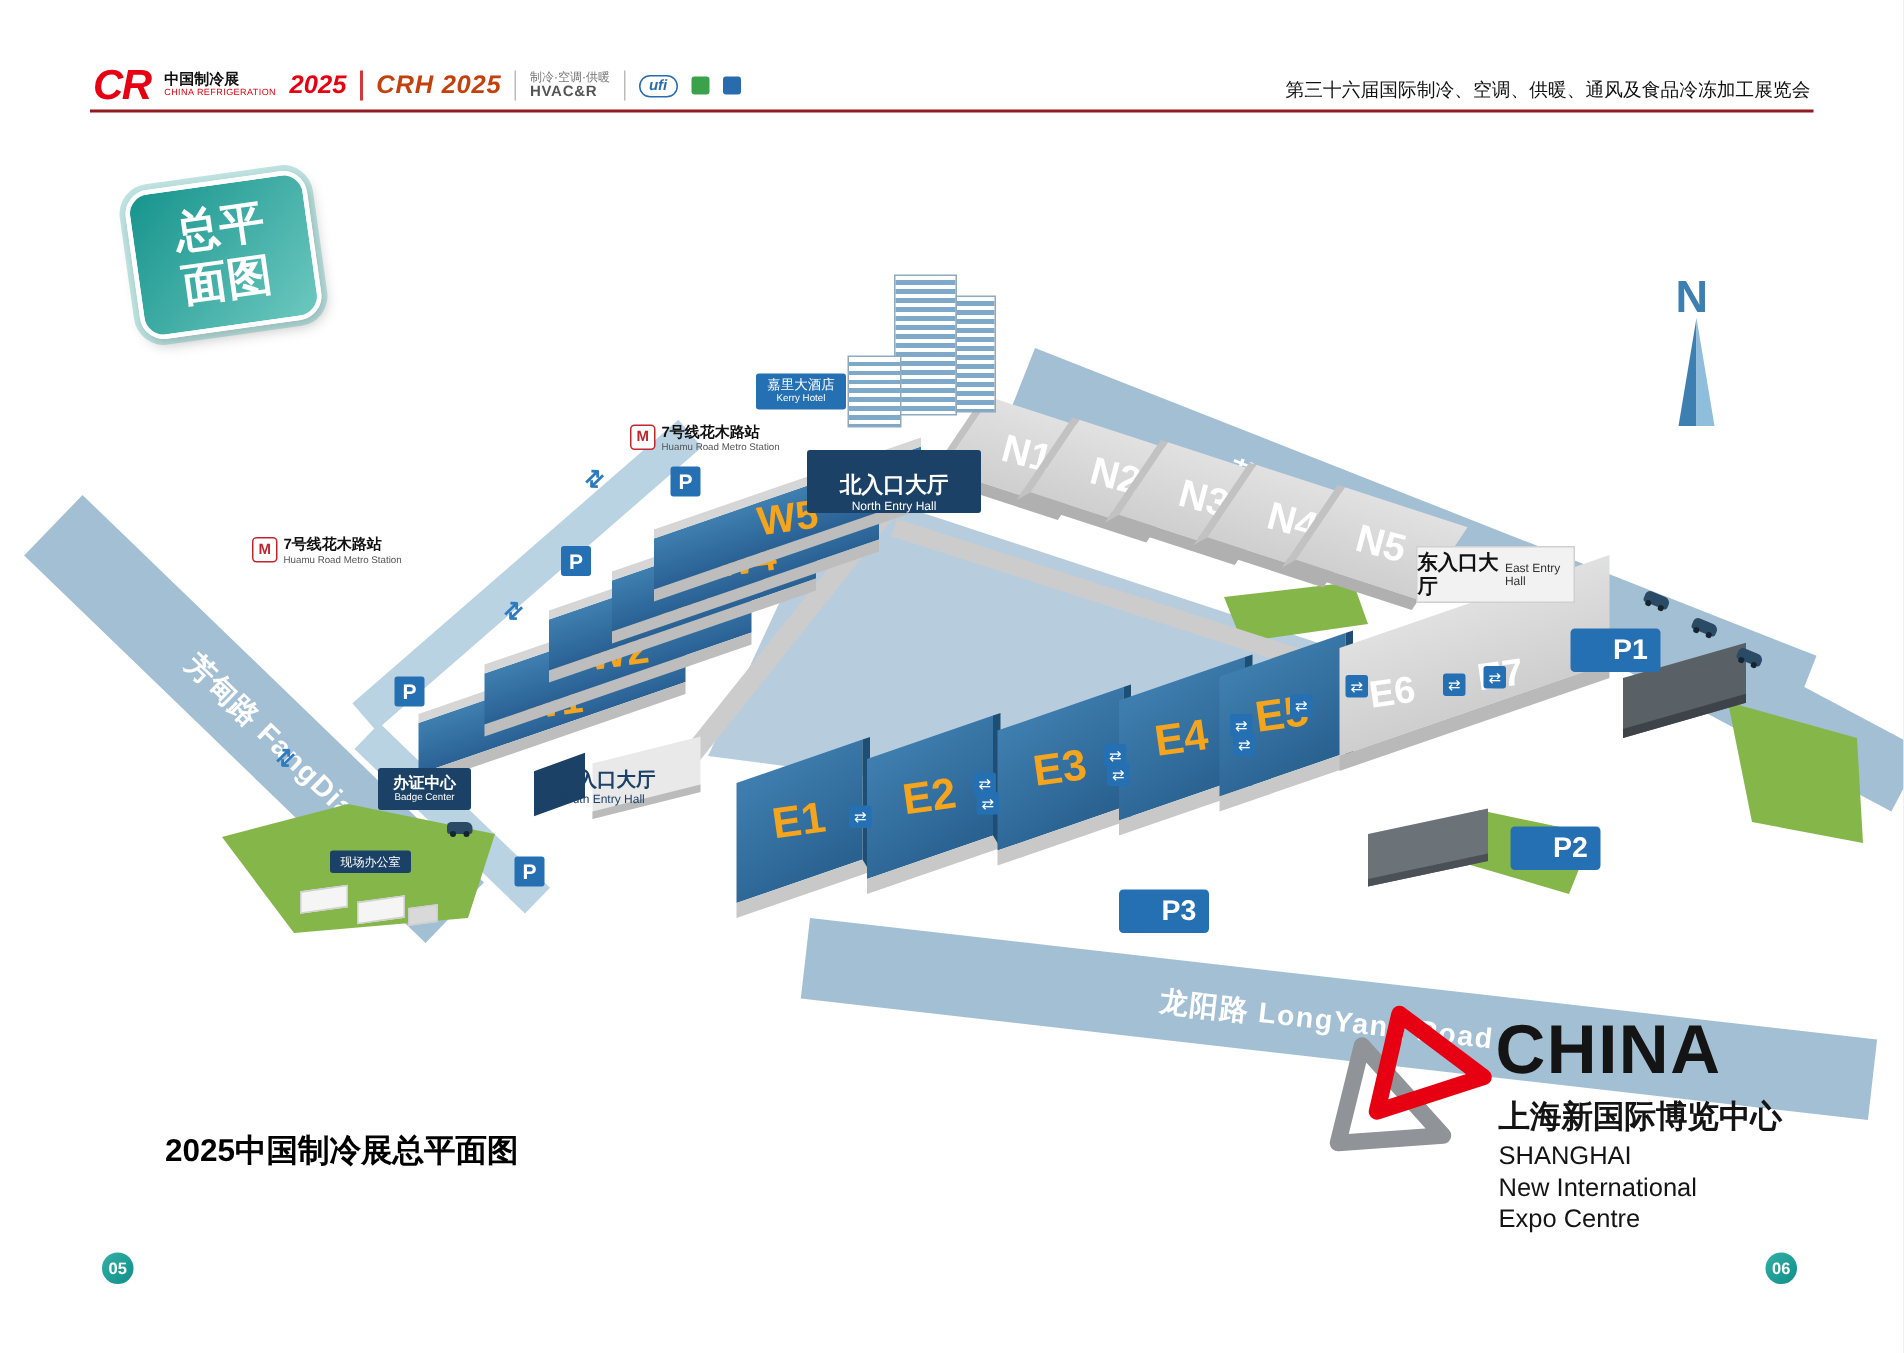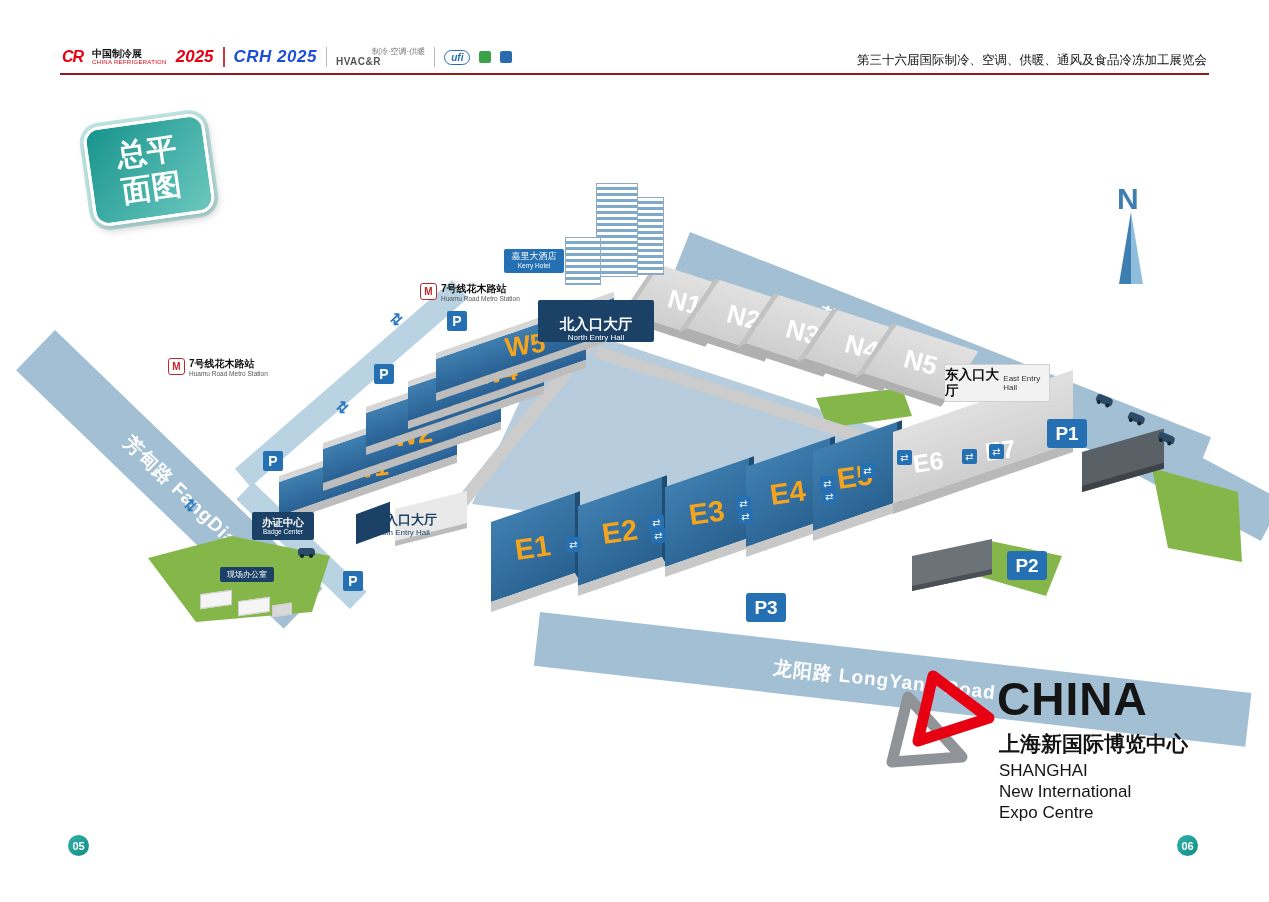--- a/index.html
+++ b/index.html
@@ -2,30 +2,30 @@
 <html><head>
 <meta charset="utf-8">
 <style>
   html,body{margin:0;padding:0;background:#e8e8e8;}
   .page{position:relative;width:1269px;height:902px;background:#ffffff;overflow:hidden;
         font-family:"Liberation Sans",sans-serif;color:#111;}
   .abs{position:absolute;}
 
   
   .header-left{position:absolute;left:62px;top:44px;display:flex;align-items:center;gap:9px;height:26px;}
-  .cr-mark{font-weight:bold;font-style:italic;font-size:16px;color:#e60012;letter-spacing:-1px;text-align:right;}
+  .cr-mark{font-weight:bold;font-style:italic;font-size:28px;color:#e60012;letter-spacing:-1px;text-align:right;}
   .cr-stack{display:flex;flex-direction:column;line-height:1.05;}
   .cr-stack .zh{font-size:10px;font-weight:bold;color:#111;}
   .cr-stack .en{font-size:6px;color:#e60012;letter-spacing:.3px;}
   .cr-year{font-size:17px;font-weight:bold;font-style:italic;color:#e60012;}
   .vbar{width:2px;height:20px;background:#d2393d;}
   .vbar.gray{background:#bbb;width:1px;}
-  .crh{font-size:17px;font-weight:bold;font-style:italic;color:#1d4ed8;letter-spacing:.5px;}
+  .crh{font-size:17px;font-weight:bold;font-style:italic;color:#c2410c;letter-spacing:.5px;}
   .tagline{display:flex;flex-direction:column;line-height:1.15;}
-  .tagline .zh{font-size:8px;color:#777;margin-left:36px;}
+  .tagline .zh{font-size:8px;color:#777;}
   .tagline .en{font-size:10px;font-weight:bold;color:#555;letter-spacing:.5px;}
   .ufi-pill{border:1.5px solid #2a6bb0;border-radius:10px;padding:1px 6px;color:#2a6bb0;
             font-weight:bold;font-style:italic;font-size:10px;}
   .chip{width:12px;height:12px;border-radius:2px;}
   .chip.green{background:#3aa24a;}
   .chip.blue{background:#2a6bb0;}
   .header-right{position:absolute;right:62px;top:52px;font-size:12.5px;color:#111;text-align:center;}
   .header-rule{position:absolute;left:60px;right:60px;top:73px;border-top:2px solid #8e1b1f;}
 
   
@@ -81,21 +81,21 @@
   .hotel-label .zh{font-size:9px;font-weight:normal;}
   .hotel-label .en{font-size:6.5px;}
 
   .bldg{position:absolute;transform-origin:0 0;}
   .tent{position:absolute;background:#f5f5f5;border:1px solid #cfcfcf;transform:skewY(-8deg);}
 
   
   .p-small{position:absolute;width:20px;height:20px;background:#2470b3;border-radius:2px;color:#fff;
       font-weight:bold;font-size:14px;display:flex;align-items:center;justify-content:center;}
   .p-big{position:absolute;width:40px;height:29px;background:#2470b3;border-radius:3px;color:#fff;
-      font-weight:bold;font-size:19px;display:flex;align-items:center;justify-content:center;}
+      font-weight:bold;font-size:19px;display:flex;align-items:center;justify-content:center;padding-left:20px;}
   .metro{position:absolute;display:flex;gap:4px;align-items:flex-start;width:160px;}
   .metro-icon{width:15px;height:15px;background:#fff;border:1.5px solid #c0272d;border-radius:3px;color:#c0272d;
       font-weight:bold;font-size:10px;display:flex;align-items:center;justify-content:center;flex:0 0 auto;}
   .metro-text{display:flex;flex-direction:column;line-height:1.15;}
   .metro-text .zh{font-size:10px;font-weight:bold;color:#111;}
   .metro-text .en{font-size:6.5px;color:#555;}
   .badge-center{position:absolute;left:252px;top:512px;width:62px;height:28px;background:#1c4166;border-radius:2px;
       display:flex;flex-direction:column;align-items:center;justify-content:center;color:#fff;line-height:1.1;}
   .badge-center .zh{font-size:10.5px;font-weight:bold;}
   .badge-center .en{font-size:6.5px;}
@@ -312,20 +312,21 @@
     <div class="transfer" style="left:989px;top:444px;">⇄</div>
 
     <div class="car" style="left:1096px;top:396px;transform:rotate(22deg);"></div>
     <div class="car" style="left:1128px;top:414px;transform:rotate(22deg);"></div>
     <div class="car" style="left:1158px;top:434px;transform:rotate(22deg);"></div>
     <div class="car" style="left:298px;top:548px;"></div>
 
     <div class="north-letter">N</div>
   </div>
 
+  <div class="caption">2025中国制冷展总平面图</div>
 
   <div class="sniec-name">CHINA</div>
   <div class="sniec-zh">上海新国际博览中心</div>
   <div class="sniec-en">
     <div>SHANGHAI</div>
     <div>New International</div>
     <div>Expo Centre</div>
   </div>
 
   <div class="page-dot" style="left:68px;top:835px;">05</div>

